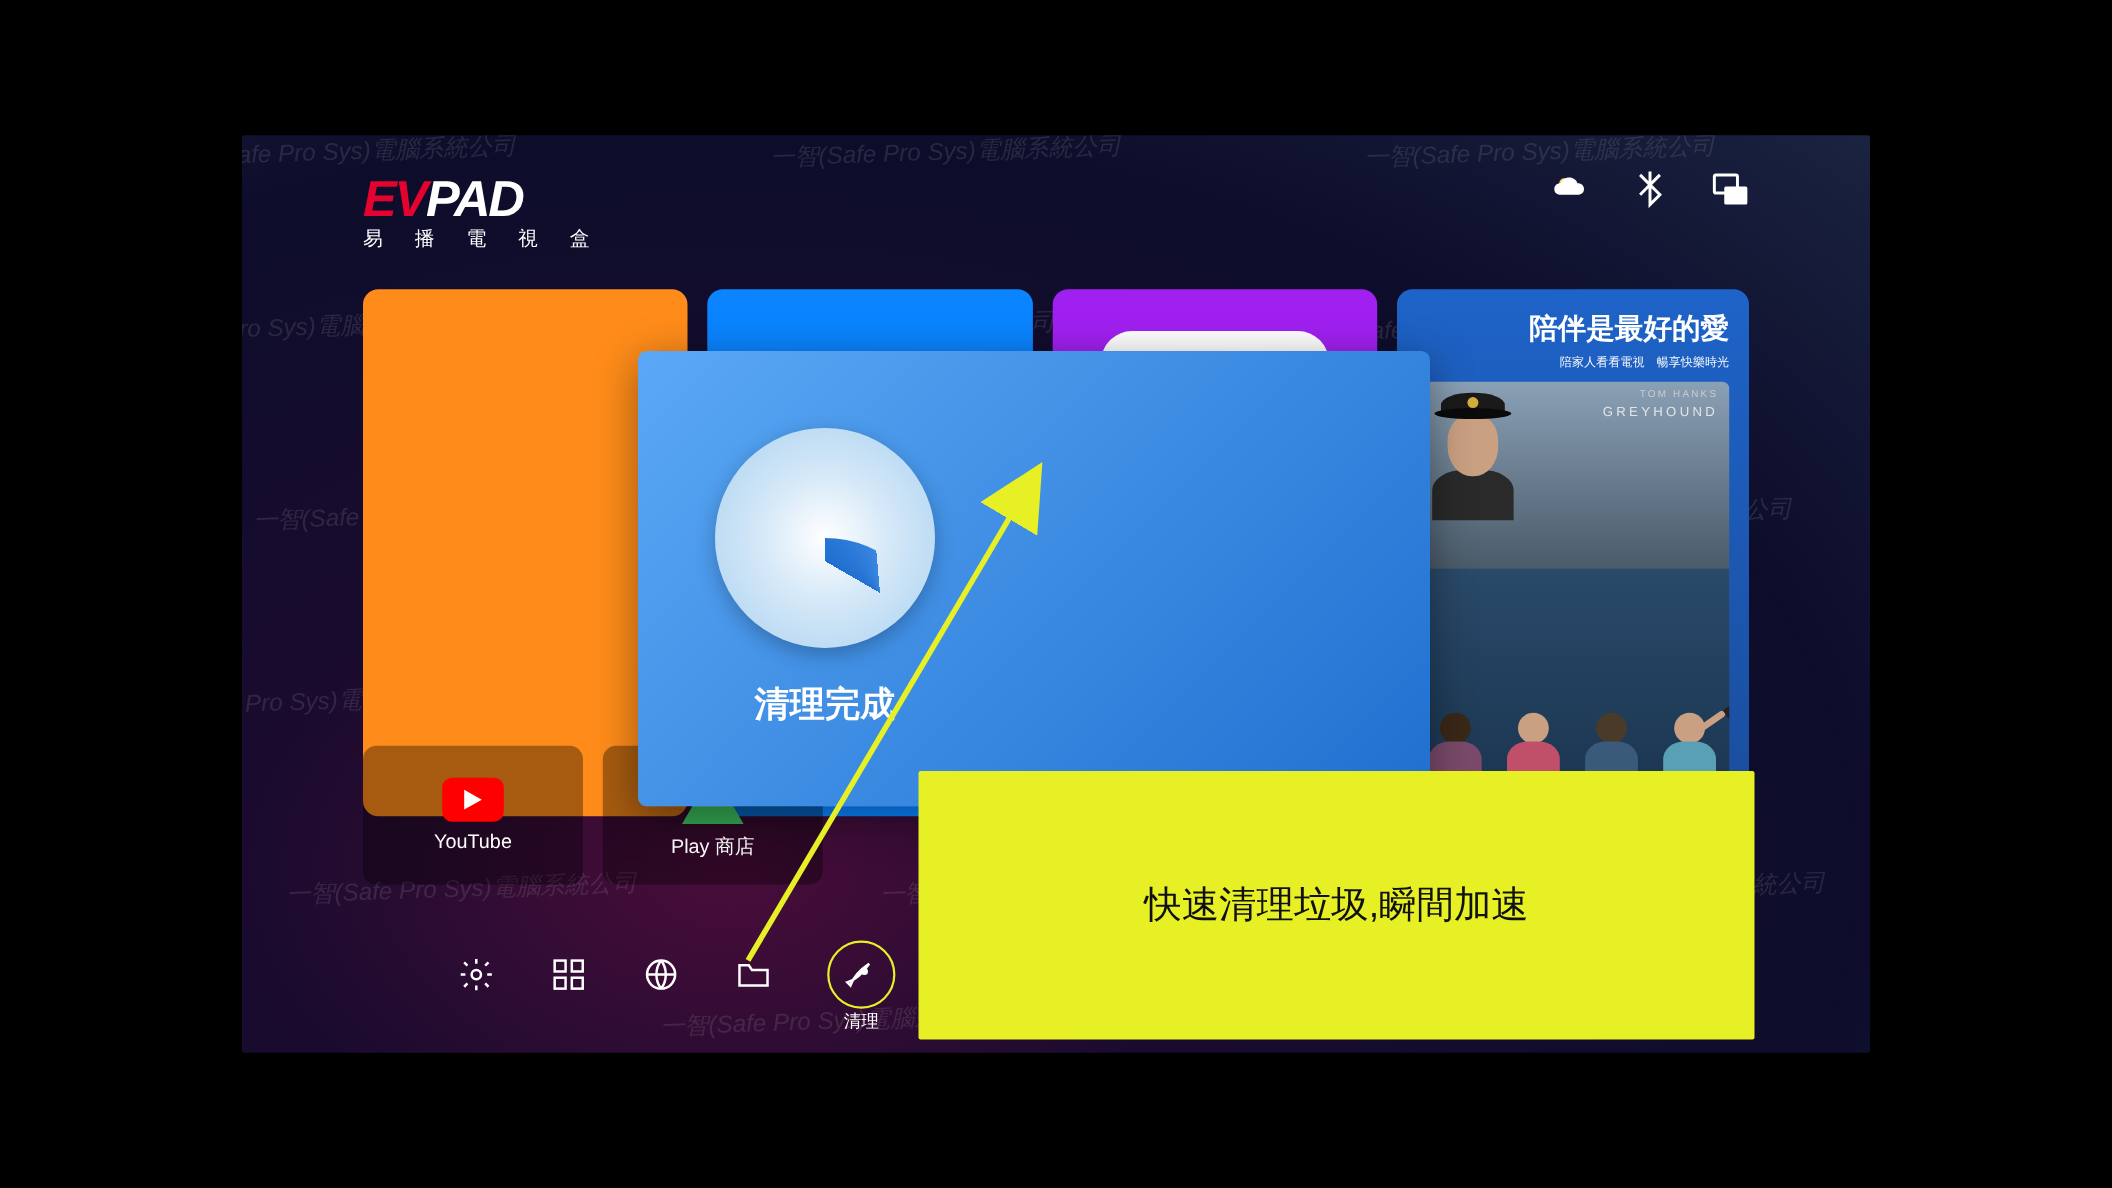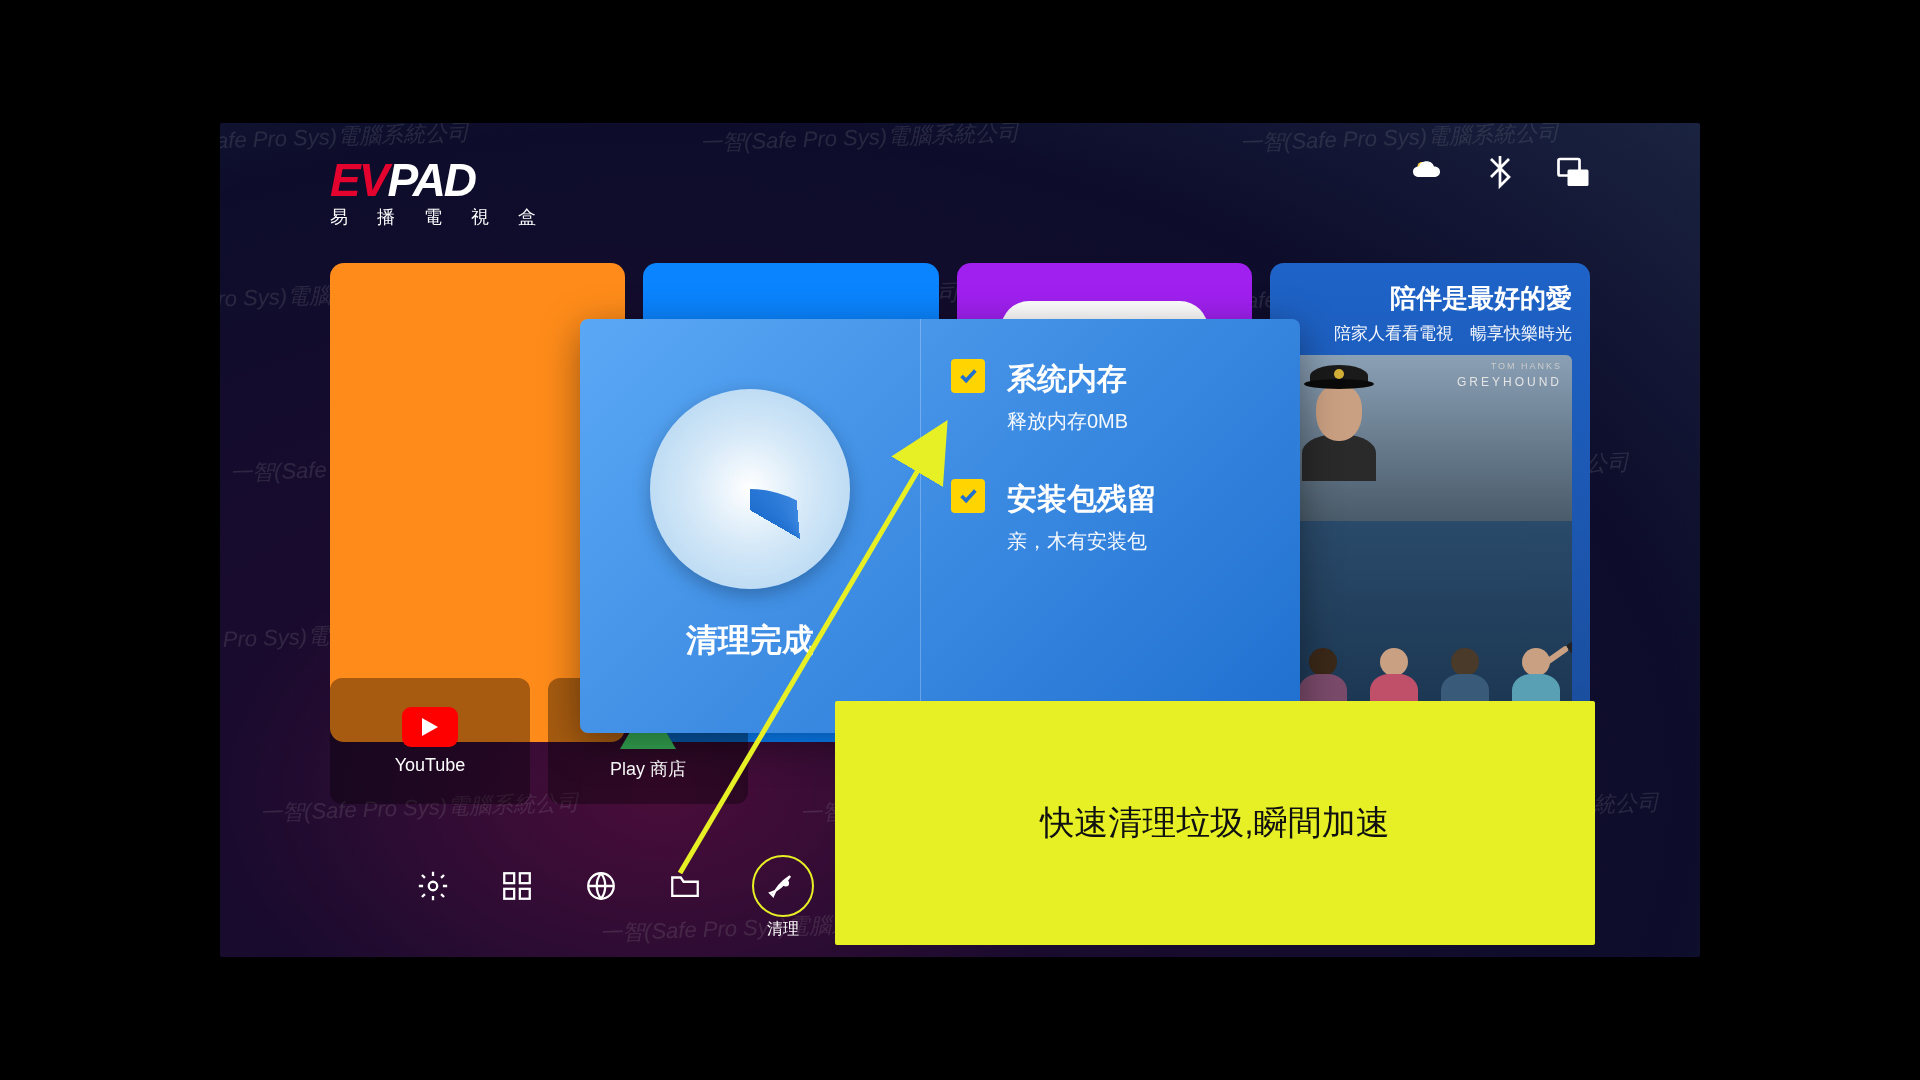--- a/index.html
+++ b/index.html
@@ -26,21 +26,21 @@
 .tile{height:479px;border-radius:14px;flex:1;}
 .tile.pink{background:#ff3d8f;flex:0 0 200px;display:flex;flex-direction:column;align-items:center;justify-content:center;gap:40px;color:#fff;}
 .tile.pink .tv-icon{width:100px;height:90px;}
 .tile.pink .lbl{font-size:30px;}
 .tile.orange{background:#ff8c1a;}
 .tile.blue{background:#0a84ff;}
 .tile.purple{background:#a020f0;position:relative;}
 .tile.purple::after{content:"";position:absolute;left:15%;right:15%;top:8%;bottom:50%;background:#fff;border-radius:28px;}
 .tile.promo{background:linear-gradient(180deg,#1e63c8 0%,#1a4d9c 100%);flex:0 0 320px;color:#fff;padding:18px 18px;display:flex;flex-direction:column;}
 .promo-title{font-size:26px;font-weight:700;align-self:flex-end;}
-.promo-sub{font-size:17px;align-self:flex-end;margin-top:6px;opacity:.95;}
+.promo-sub{font-size:11px;align-self:flex-end;margin-top:6px;opacity:.95;}
 .promo-art{flex:1;margin-top:10px;border-radius:6px;background:linear-gradient(180deg,#8aa0b5 0%,#4a5b6a 45%,#1b2630 100%);position:relative;overflow:hidden;}
 .promo-art .movie{position:absolute;right:10px;top:20px;font-size:12px;color:#e4e4e4;letter-spacing:3px;}
 .promo-art .tom{position:absolute;right:10px;top:6px;font-size:9px;color:#ccc;letter-spacing:2px;}
 .captain{position:absolute;left:8px;top:10px;width:85px;height:115px;}
 .cap-hat{position:absolute;top:0;left:14px;width:58px;height:22px;background:#1a1a1a;border-radius:50% 50% 10% 10%;}
 .cap-hat::before{content:"";position:absolute;top:14px;left:-6px;width:70px;height:10px;background:#0a0a0a;border-radius:50%;}
 .cap-badge{position:absolute;top:4px;left:38px;width:10px;height:10px;background:#d4af37;border-radius:50%;}
 .cap-face{position:absolute;top:20px;left:20px;width:46px;height:56px;background:#caa082;border-radius:42% 42% 48% 48%;}
 .cap-body{position:absolute;top:70px;left:6px;width:74px;height:46px;background:#2a2a2a;border-radius:40% 40% 0 0;}
 .couch{position:absolute;left:0;right:0;bottom:0;height:55%;background:linear-gradient(180deg,#2a4a6a 0%,#1a3550 100%);}
@@ -231,44 +231,20 @@
             <path d="M6 11a6 6 0 0012 0m-6 6v4"></path>
           </svg>
         </div>
   </div>
 
   <div class="modal">
     <div class="m-left">
       <div class="radar"></div>
       <div class="m-status">清理完成</div>
     </div>
-    <div class="m-right">
-      <div class="m-item">
-        <div class="chk">
-              <svg viewBox="0 0 24 24">
-                <path d="M5 12l5 5L20 6"></path>
-              </svg>
-            </div>
-        <div class="m-item-txt">
-          <h3>系统内存</h3>
-          <p>释放内存0MB</p>
-        </div>
-      </div>
-      <div class="m-item">
-        <div class="chk">
-              <svg viewBox="0 0 24 24">
-                <path d="M5 12l5 5L20 6"></path>
-              </svg>
-            </div>
-        <div class="m-item-txt">
-          <h3>安装包残留</h3>
-          <p>亲，木有安装包</p>
-        </div>
-      </div>
-    </div>
   </div>
 
   <div class="tip">
     <span>快速清理垃圾,瞬間加速</span>
   </div>
 
   <svg class="arrow-svg" viewBox="0 0 380 480">
     <defs>
           <marker id="ah" markerWidth="12" markerHeight="12" refX="9" refY="6" orient="auto">
             <path d="M0 0L12 6L0 12z" fill="#e6f024"></path>

